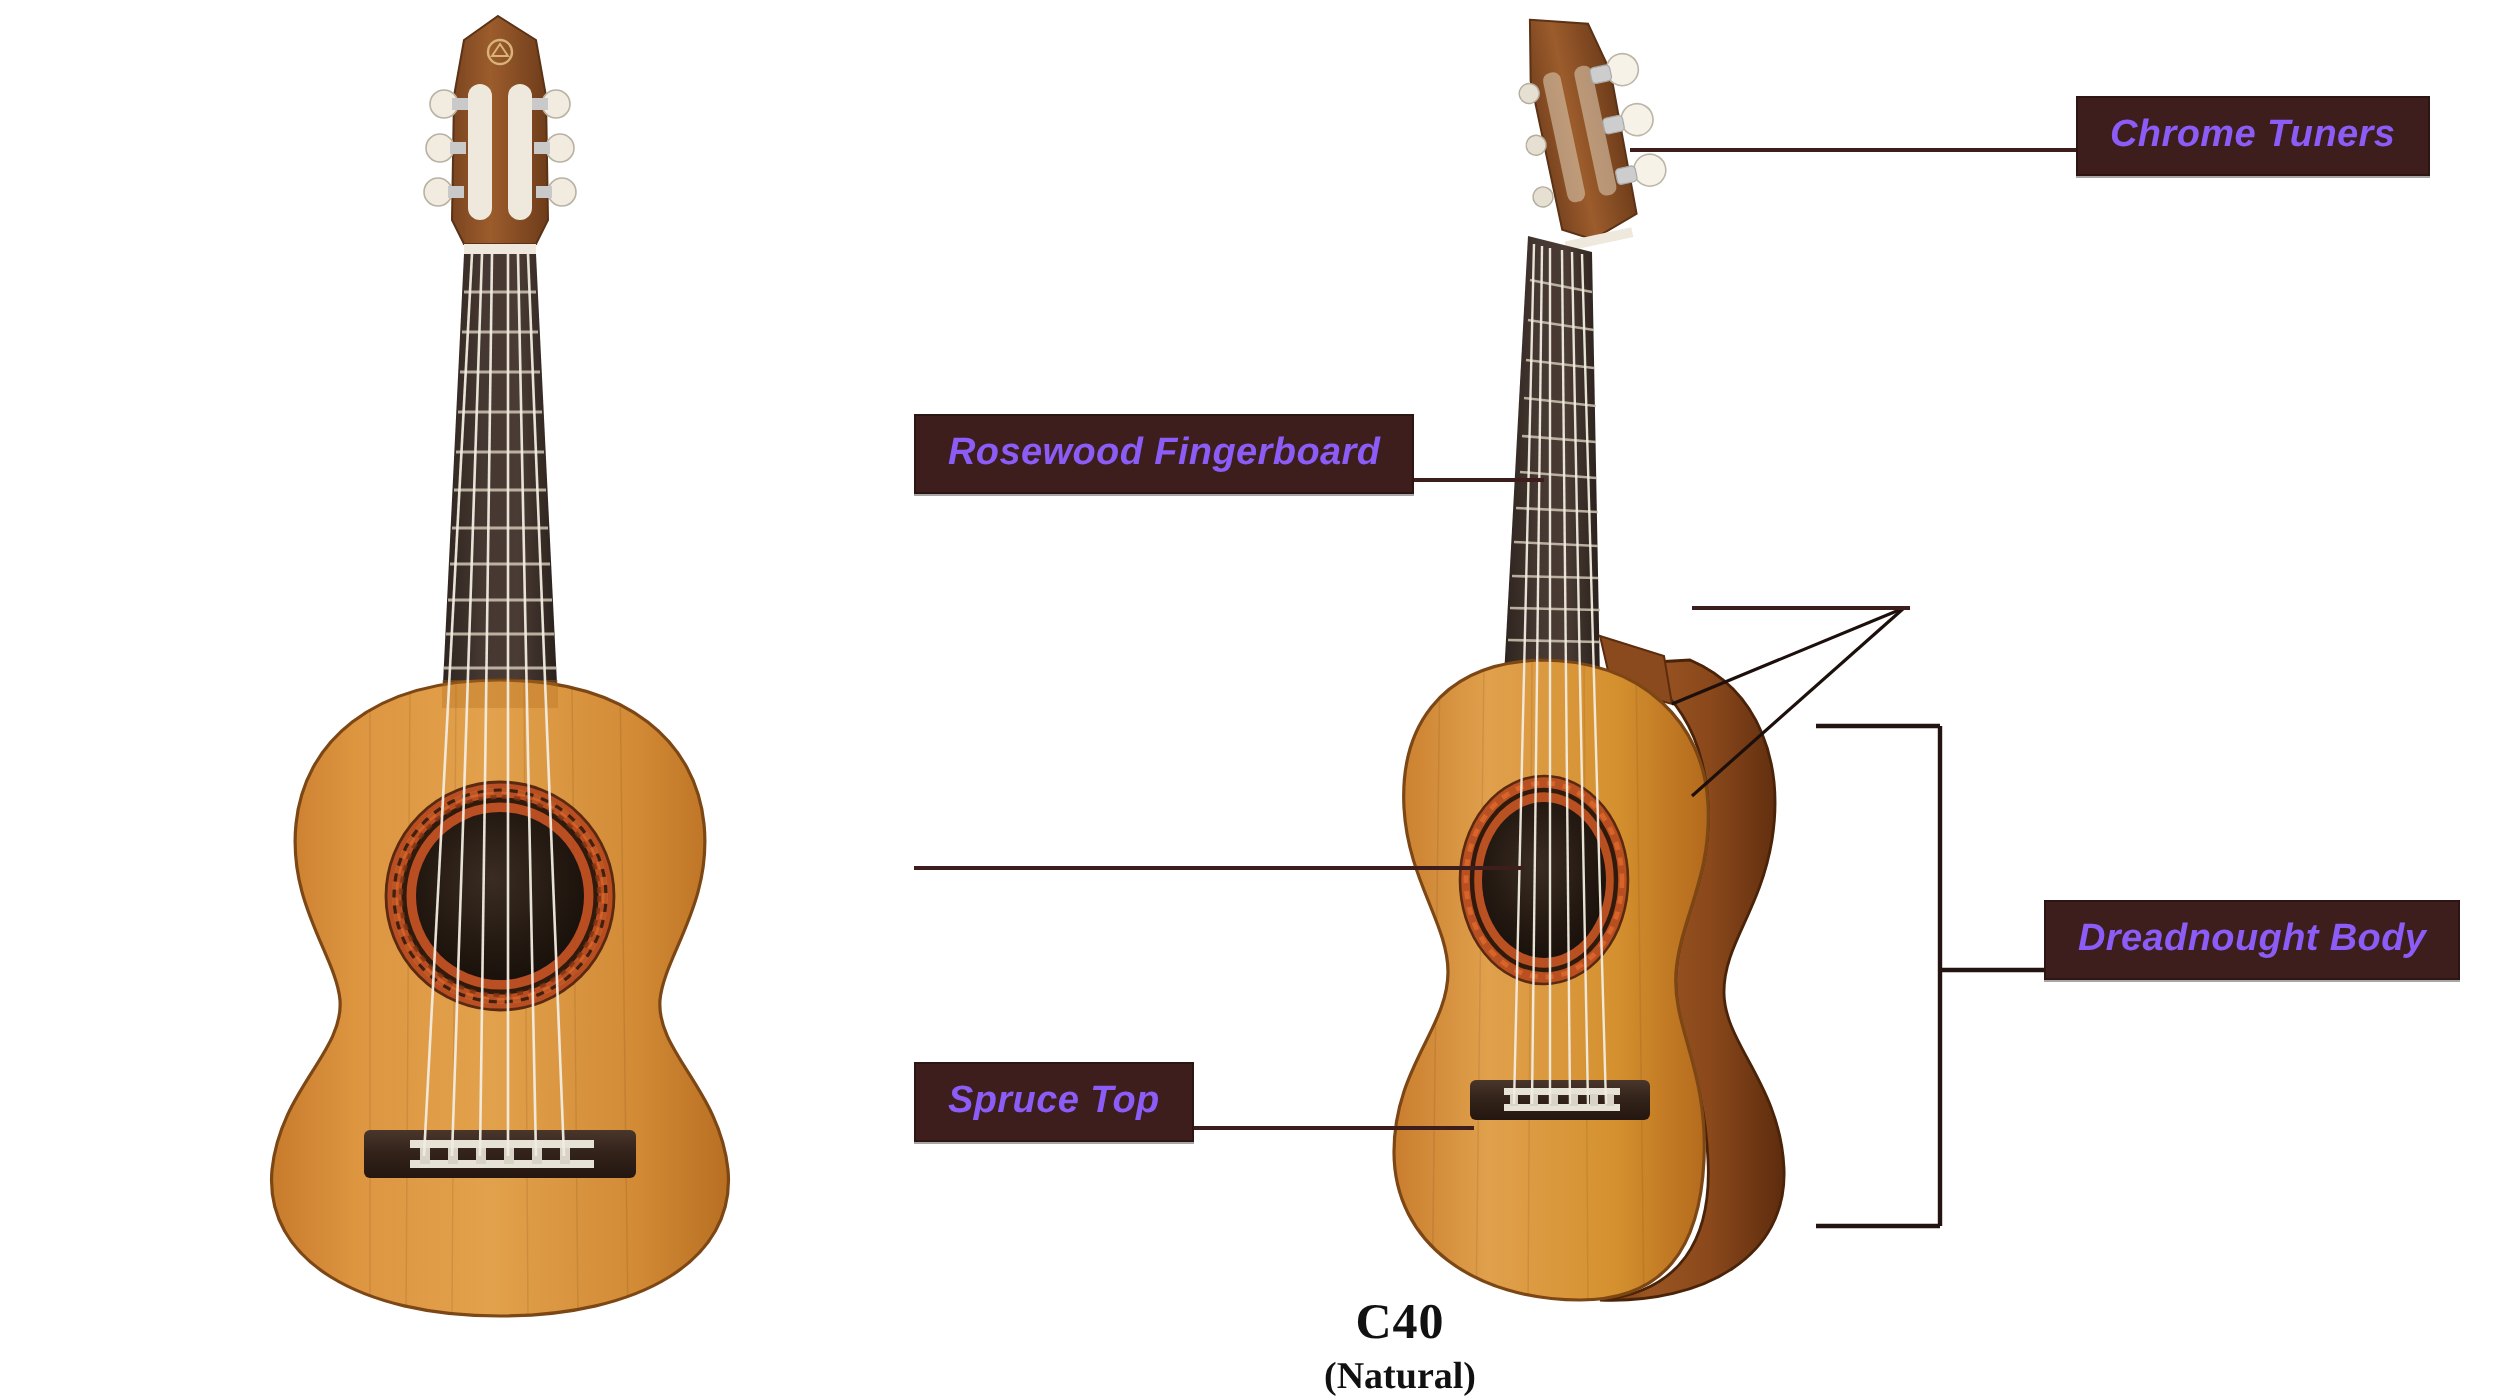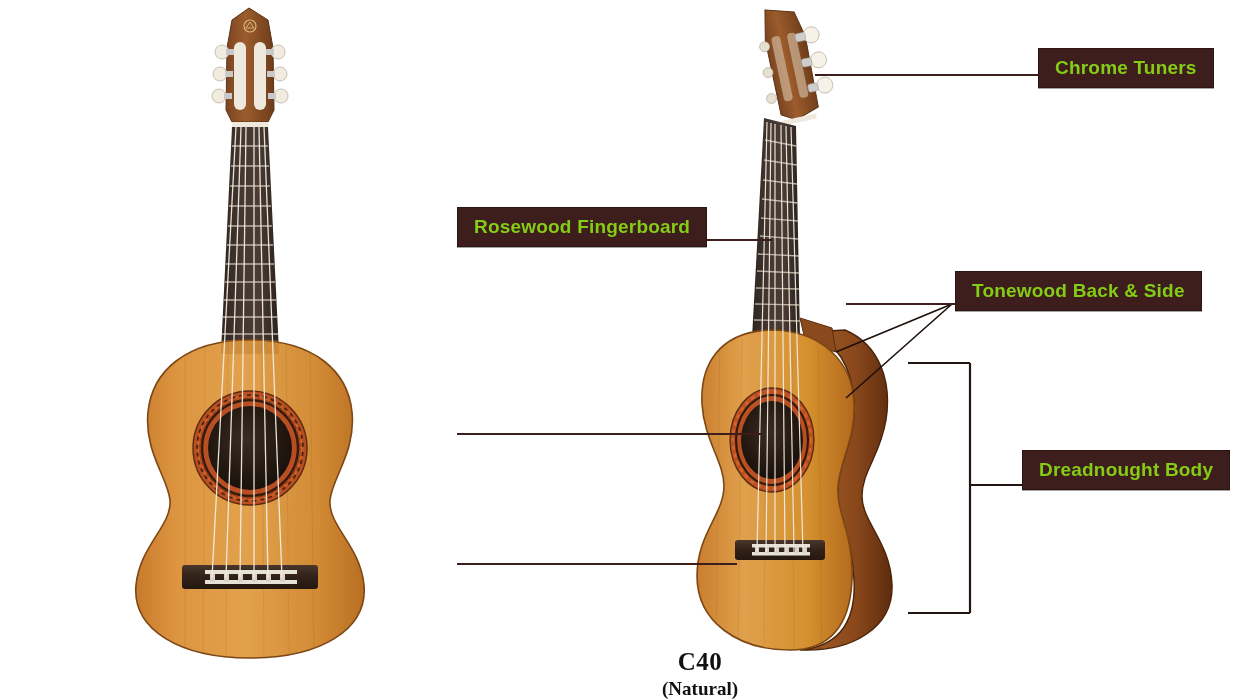--- a/index.html
+++ b/index.html
@@ -23,30 +23,31 @@
     top: 0;
     width: 1250px;
     height: 700px;
   }
   .anno-layer { pointer-events: none; }
 
   
   .callout {
     position: absolute;
     background: #3d1e1c;
-    color: #84cc16;
+    color: #8b5cf6;
     font-weight: bold;
     font-size: 19px;
     letter-spacing: 0.2px;
     line-height: 1;
     padding: 9px 16px 10px 16px;
     white-space: nowrap;
     box-shadow: 0 1px 0 rgba(0,0,0,0.35);
     pointer-events: auto;
     border: 1px solid #2d1512;
+    font-style: italic;
   }
 
   
   .caption {
     position: absolute;
     text-align: center;
     color: #111111;
     font-weight: bold;
     font-family: Liberation Serif, serif;
   }
@@ -373,28 +374,28 @@
   <div class="anno-layer">
 
     <div class="callout" style="left:1038px; top:48px;">
       <span>Chrome Tuners</span>
     </div>
 
     <div class="callout" style="left:457px; top:207px;">
       <span>Rosewood Fingerboard</span>
     </div>
 
-    <div class="callout" style="left:955px; top:271px;">
-      <span>Tonewood Back &amp; Side</span>
-    </div>
 
 
     <div class="callout" style="left:1022px; top:450px;">
       <span>Dreadnought Body</span>
     </div>
 
+    <div class="callout" style="left:457px; top:531px;">
+      <span>Spruce Top</span>
+    </div>
 
     <div class="caption" style="left:640px; top:648px; width:120px;">
       <span class="model">C40</span>
       <span class="finish">(Natural)</span>
     </div>
   </div>
 </div>
 
 </body></html>

